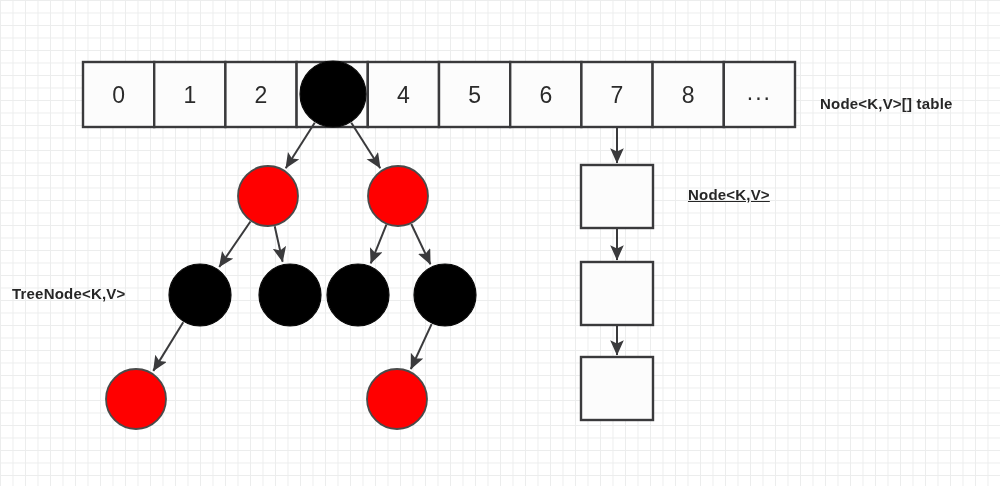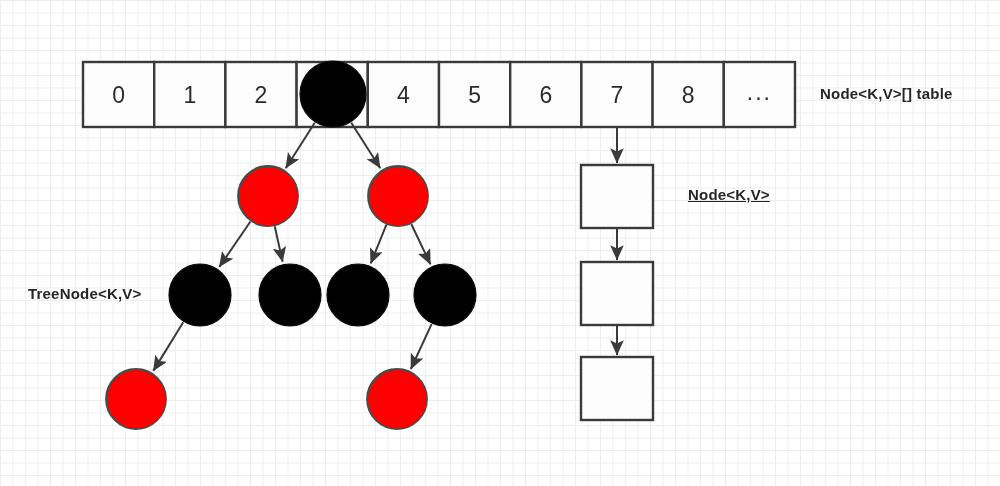--- a/index.html
+++ b/index.html
@@ -108,19 +108,19 @@
     <g id="chain-group">
         <line x1="617" y1="127" x2="617" y2="163" stroke="#3a3a3c" stroke-width="2" marker-end="url(#arrowhead)"></line>
         <line x1="617" y1="228" x2="617" y2="260" stroke="#3a3a3c" stroke-width="2" marker-end="url(#arrowhead)"></line>
         <line x1="617" y1="325" x2="617" y2="355" stroke="#3a3a3c" stroke-width="2" marker-end="url(#arrowhead)"></line>
         <rect x="581" y="165" width="72" height="63" fill="#fcfcfc" stroke="#3a3a3c" stroke-width="2.4"></rect>
         <rect x="581" y="262" width="72" height="63" fill="#fcfcfc" stroke="#3a3a3c" stroke-width="2.4"></rect>
         <rect x="581" y="357" width="72" height="63" fill="#fcfcfc" stroke="#3a3a3c" stroke-width="2.4"></rect>
       </g>
   </svg>
 
-  <div class="label-text" id="lbl-table" style="left: 820px; top: 85px;">Node&lt;K,V&gt;[] table</div>
+  <div class="label-text" id="lbl-table" style="left: 820px; top: 95px;">Node&lt;K,V&gt;[] table</div>
 
   <div class="label-text" id="lbl-node" style="left: 688px; top: 186px; text-decoration: underline;">Node&lt;K,V&gt;</div>
 
-  <div class="label-text" id="lbl-treenode" style="left: 28px; top: 285px;">TreeNode&lt;K,V&gt;</div>
+  <div class="label-text" id="lbl-treenode" style="left: 12px; top: 285px;">TreeNode&lt;K,V&gt;</div>
 
 </div>
 
 </body></html>

